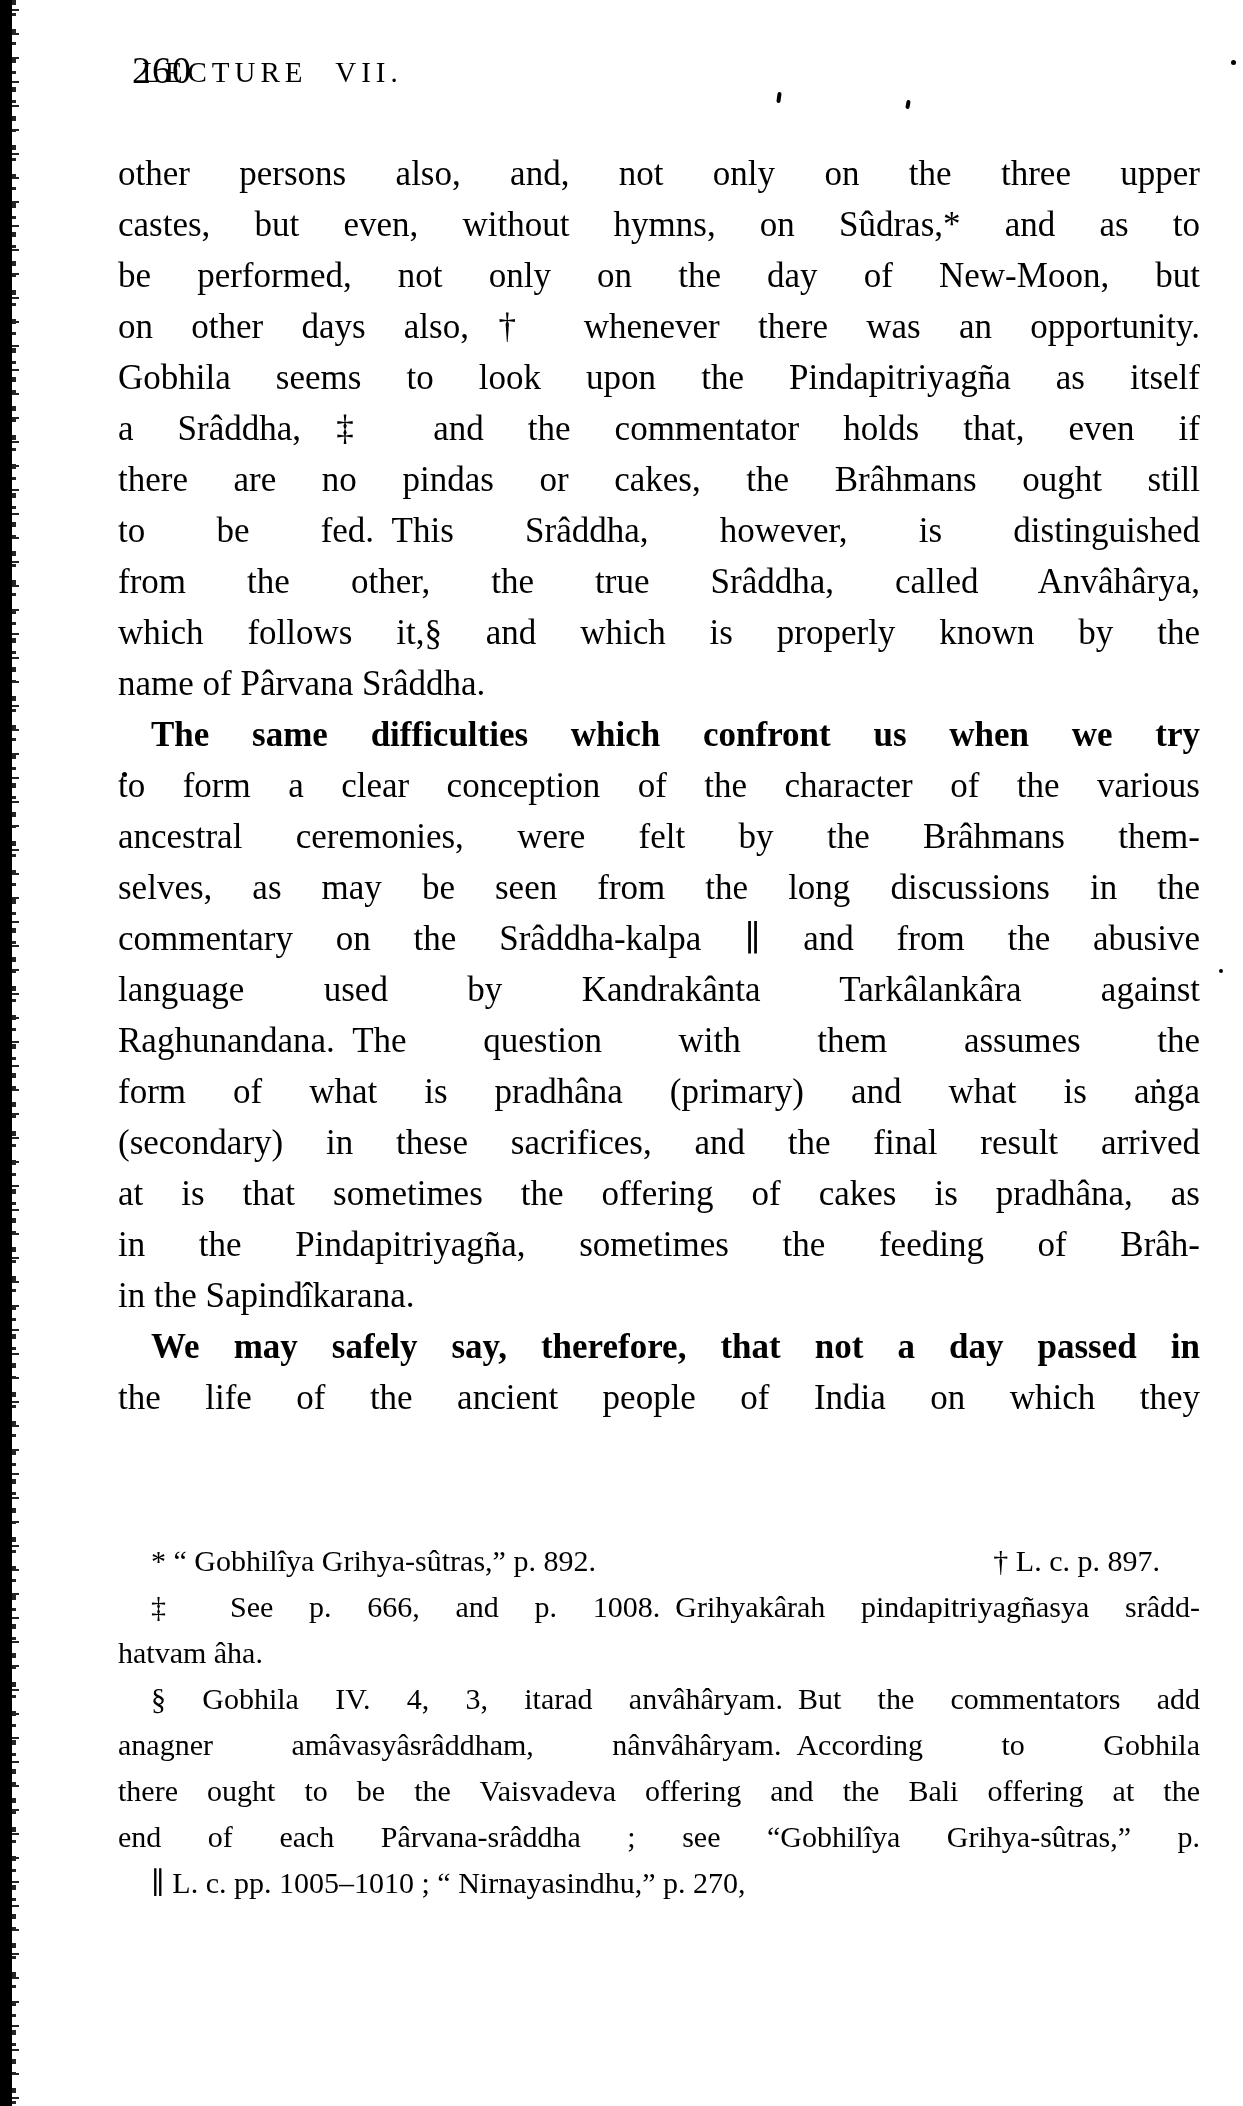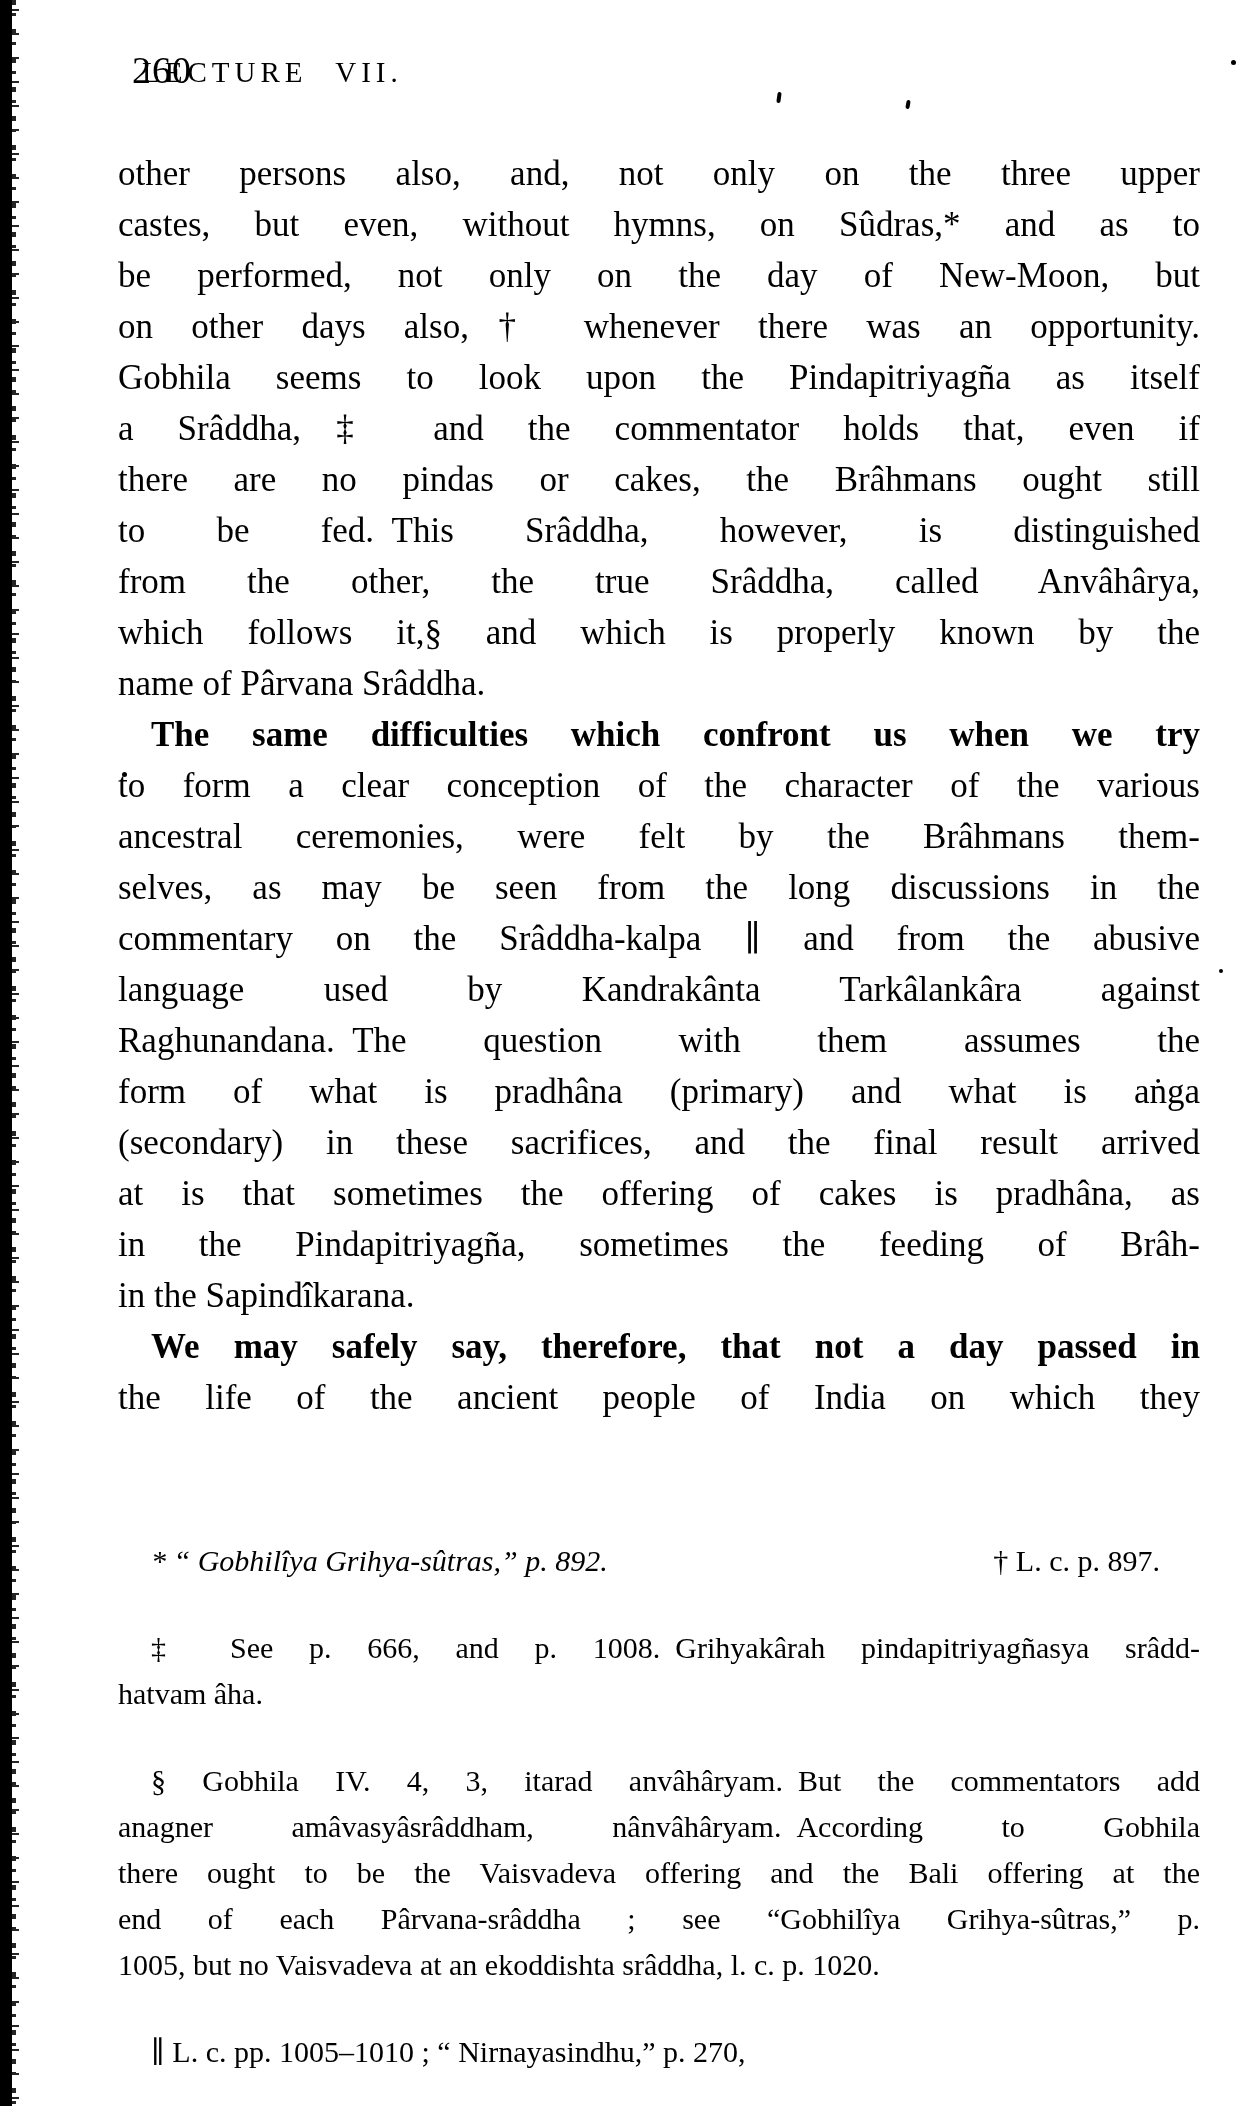--- a/index.html
+++ b/index.html
@@ -49,23 +49,23 @@
   .bl.ind{text-indent:33px;font-weight:bold;}
   .fn-block{
     position:absolute;left:118px;top:1538px;width:1082px;
     font-size:30px;
   }
   .fl{
     height:46px;line-height:46px;
     text-align:justify;text-align-last:justify;
   }
   .fl.last{text-align:left;text-align-last:left;}
-  .fl.ind{text-indent:33px;margin-top:41px;}
+  .fl.ind{text-indent:33px;}
   .fl.row{display:flex;justify-content:space-between;text-align:left;}
-  .fl.row .fn-left{padding-left:33px;font-style:italic;}
+  .fl.row .fn-left{padding-left:33px;}
   .fl.row .fn-right{padding-right:40px;}
   
   .speck{position:absolute;background:#000;border-radius:50%;}
   .speck.s1{left:777px;top:92px;width:4px;height:11px;border-radius:2px;transform:rotate(8deg);}
   .speck.s2{left:906px;top:100px;width:4px;height:9px;border-radius:2px;transform:rotate(10deg);}
   .speck.s3{left:1231px;top:60px;width:5px;height:5px;}
   .speck.s4{left:1219px;top:969px;width:4px;height:4px;}
   .speck.s5{left:122px;top:772px;width:5px;height:5px;}
 </style>
 </head>
@@ -111,21 +111,20 @@
     <div class="fl row">
       <span class="fn-left">* “ Gobhilîya Grihya-sûtras,” p. 892.</span>
       <span class="fn-right">† L. c. p. 897.</span>
     </div>
     <div class="fl ind">‡ See p. 666, and p. 1008. Grihyakârah pindapitriyagñasya srâdd-</div>
     <div class="fl last">hatvam âha.</div>
     <div class="fl ind">§ Gobhila IV. 4, 3, itarad anvâhâryam. But the commentators add</div>
     <div class="fl">anagner amâvasyâsrâddham, nânvâhâryam. According to Gobhila</div>
     <div class="fl">there ought to be the Vaisvadeva offering and the Bali offering at the</div>
     <div class="fl">end of each Pârvana-srâddha ; see “Gobhilîya Grihya-sûtras,” p.</div>
-    <div class="fl last">1005, but no Vaisvadeva at an ekoddishta srâddha, l. c. p. 1020.</div>
     <div class="fl ind last">∥ L. c. pp. 1005–1010 ; “ Nirnayasindhu,” p. 270,</div>
   </div>
 
   <div class="speck s1"></div>
   <div class="speck s2"></div>
   <div class="speck s3"></div>
   <div class="speck s4"></div>
   <div class="speck s5"></div>
 
 </div>

